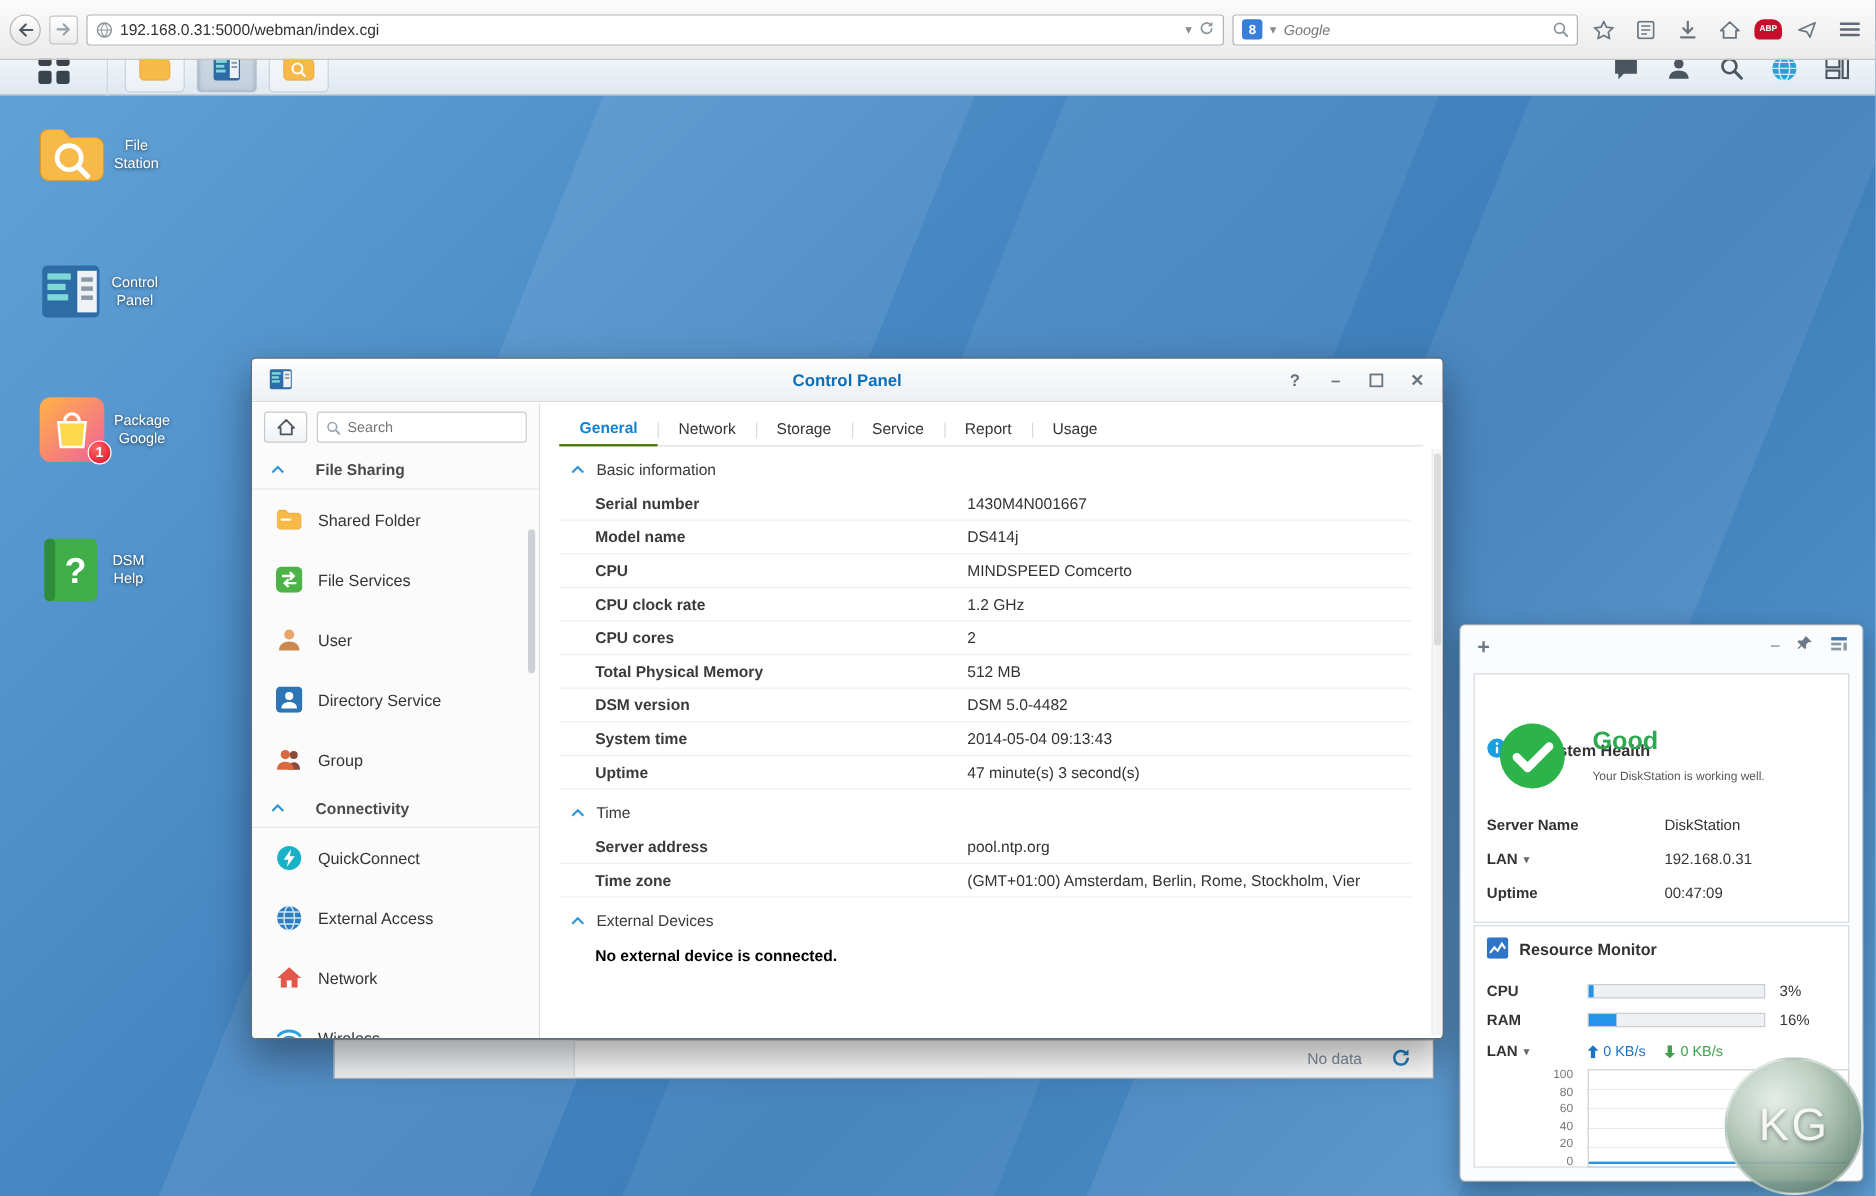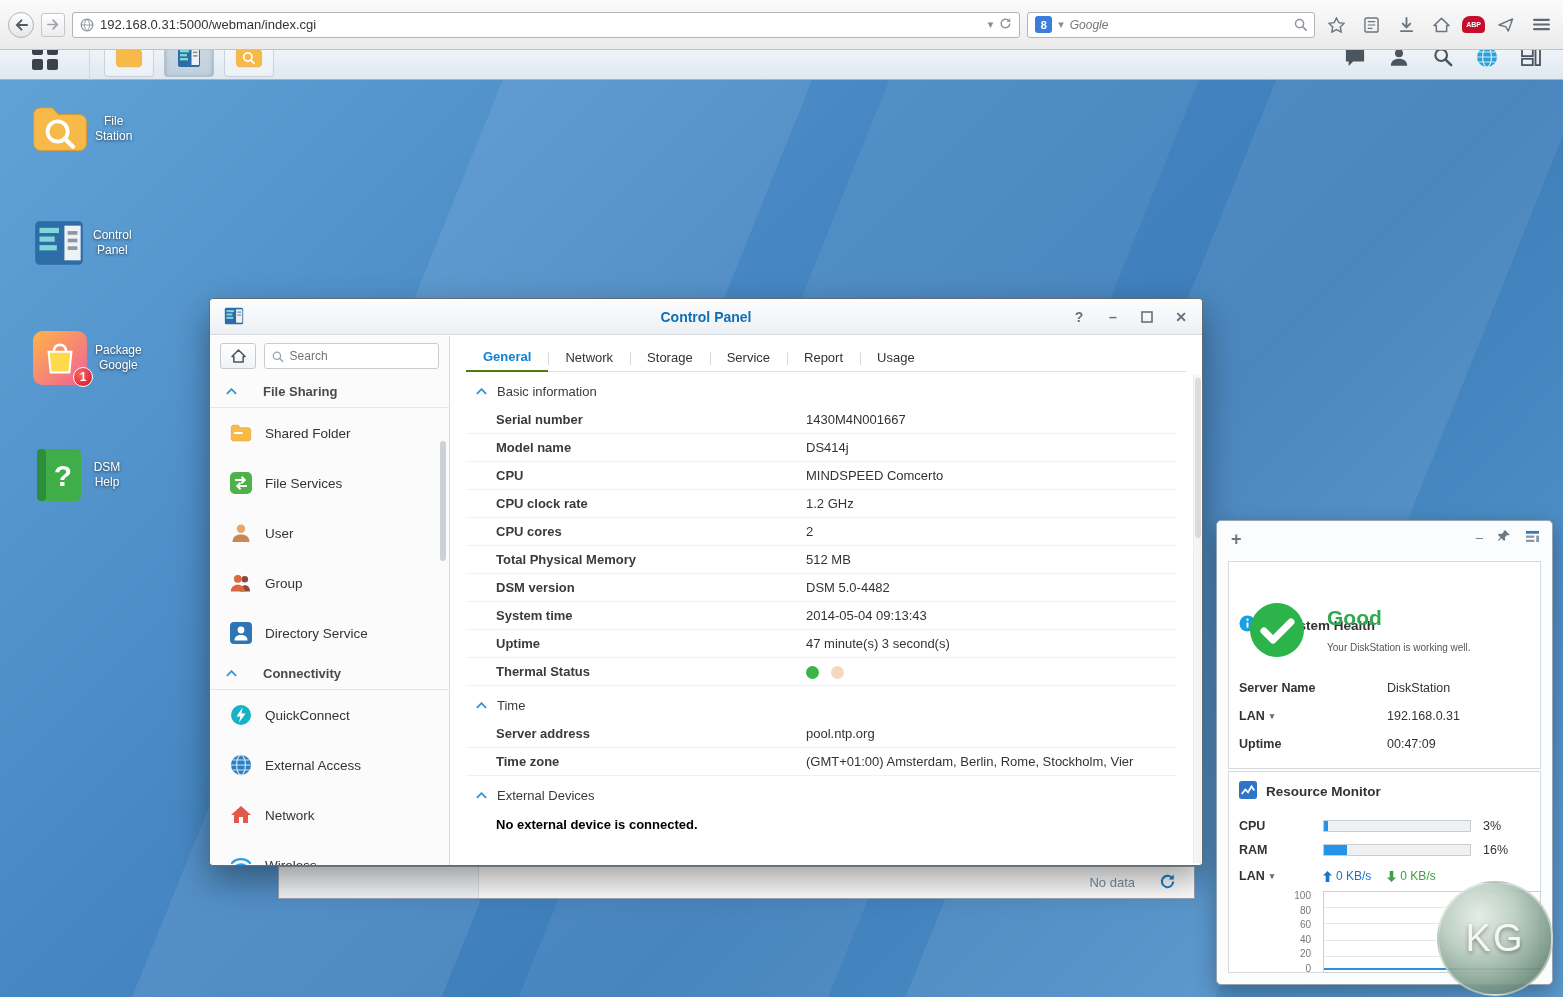--- a/index.html
+++ b/index.html
@@ -292,38 +292,38 @@
               <circle cx="11" cy="6.8" r="4.2" fill="#e8a66b"></circle>
               <path d="M2.5 20c0-5 3.8-7.4 8.5-7.4s8.5 2.4 8.5 7.4z" fill="#c98850"></path>
             </svg>
         </span>
         <span>User</span>
       </div>
 
       <div class="sb-item">
         <span class="sicon">
           <svg width="22" height="22" viewBox="0 0 22 22">
+              <rect width="22" height="22" rx="4" fill="#2e75b6"></rect>
+              <circle cx="11" cy="8" r="3.4" fill="#fff"></circle>
+              <path d="M4.5 18.4c0-3.7 2.9-5.4 6.5-5.4s6.5 1.7 6.5 5.4z" fill="#fff"></path>
+            </svg>
+        </span>
+        <span>Directory Service</span>
+      </div>
+
+      <div class="sb-item">
+        <span class="sicon">
+          <svg width="22" height="22" viewBox="0 0 22 22">
               <circle cx="14.8" cy="7.2" r="3.3" fill="#8a4a3b"></circle>
               <path d="M9.8 19.5c.4-4.2 2.6-6.2 5.2-6.2 2.4 0 5 1.9 5 6.2z" fill="#8a4a3b"></path>
               <circle cx="7.8" cy="6.8" r="3.9" fill="#d9683f"></circle>
               <path d="M.8 19.5c0-4.6 3.3-6.7 7-6.7s7 2.1 7 6.7z" fill="#d9683f"></path>
             </svg>
         </span>
         <span>Group</span>
-      </div>
-
-      <div class="sb-item">
-        <span class="sicon">
-          <svg width="22" height="22" viewBox="0 0 22 22">
-              <rect width="22" height="22" rx="4" fill="#2e75b6"></rect>
-              <circle cx="11" cy="8" r="3.4" fill="#fff"></circle>
-              <path d="M4.5 18.4c0-3.7 2.9-5.4 6.5-5.4s6.5 1.7 6.5 5.4z" fill="#fff"></path>
-            </svg>
-        </span>
-        <span>Directory Service</span>
       </div>
 
       <div class="sb-cat">
         <svg width="11" height="7" viewBox="0 0 12 7">
             <polyline points="1,6 6,1 11,6" fill="none" stroke="#2f95d5" stroke-width="2"></polyline>
           </svg>
         <span class="lbl">Connectivity</span>
       </div>
 
       <div class="sb-item">
@@ -417,27 +417,20 @@
           <span class="info-label">DSM version</span>
           <span class="info-value">DSM 5.0-4482</span>
         </div>
         <div class="info-row">
           <span class="info-label">System time</span>
           <span class="info-value">2014-05-04 09:13:43</span>
         </div>
         <div class="info-row">
           <span class="info-label">Uptime</span>
           <span class="info-value">47 minute(s) 3 second(s)</span>
-        </div>
-        <div class="info-row">
-          <span class="info-label">Thermal Status</span>
-          <span class="info-value">
-            <span class="dot" style="background:#3bb54a;"></span>
-            <span class="dot" style="background:#f6d8bc;"></span>
-          </span>
         </div>
 
         <div class="sec-head">
           <svg width="11" height="7" viewBox="0 0 12 7">
               <polyline points="1,6 6,1 11,6" fill="none" stroke="#2f95d5" stroke-width="2"></polyline>
             </svg>
           <span class="lbl">Time</span>
         </div>
 
         <div class="info-row">

